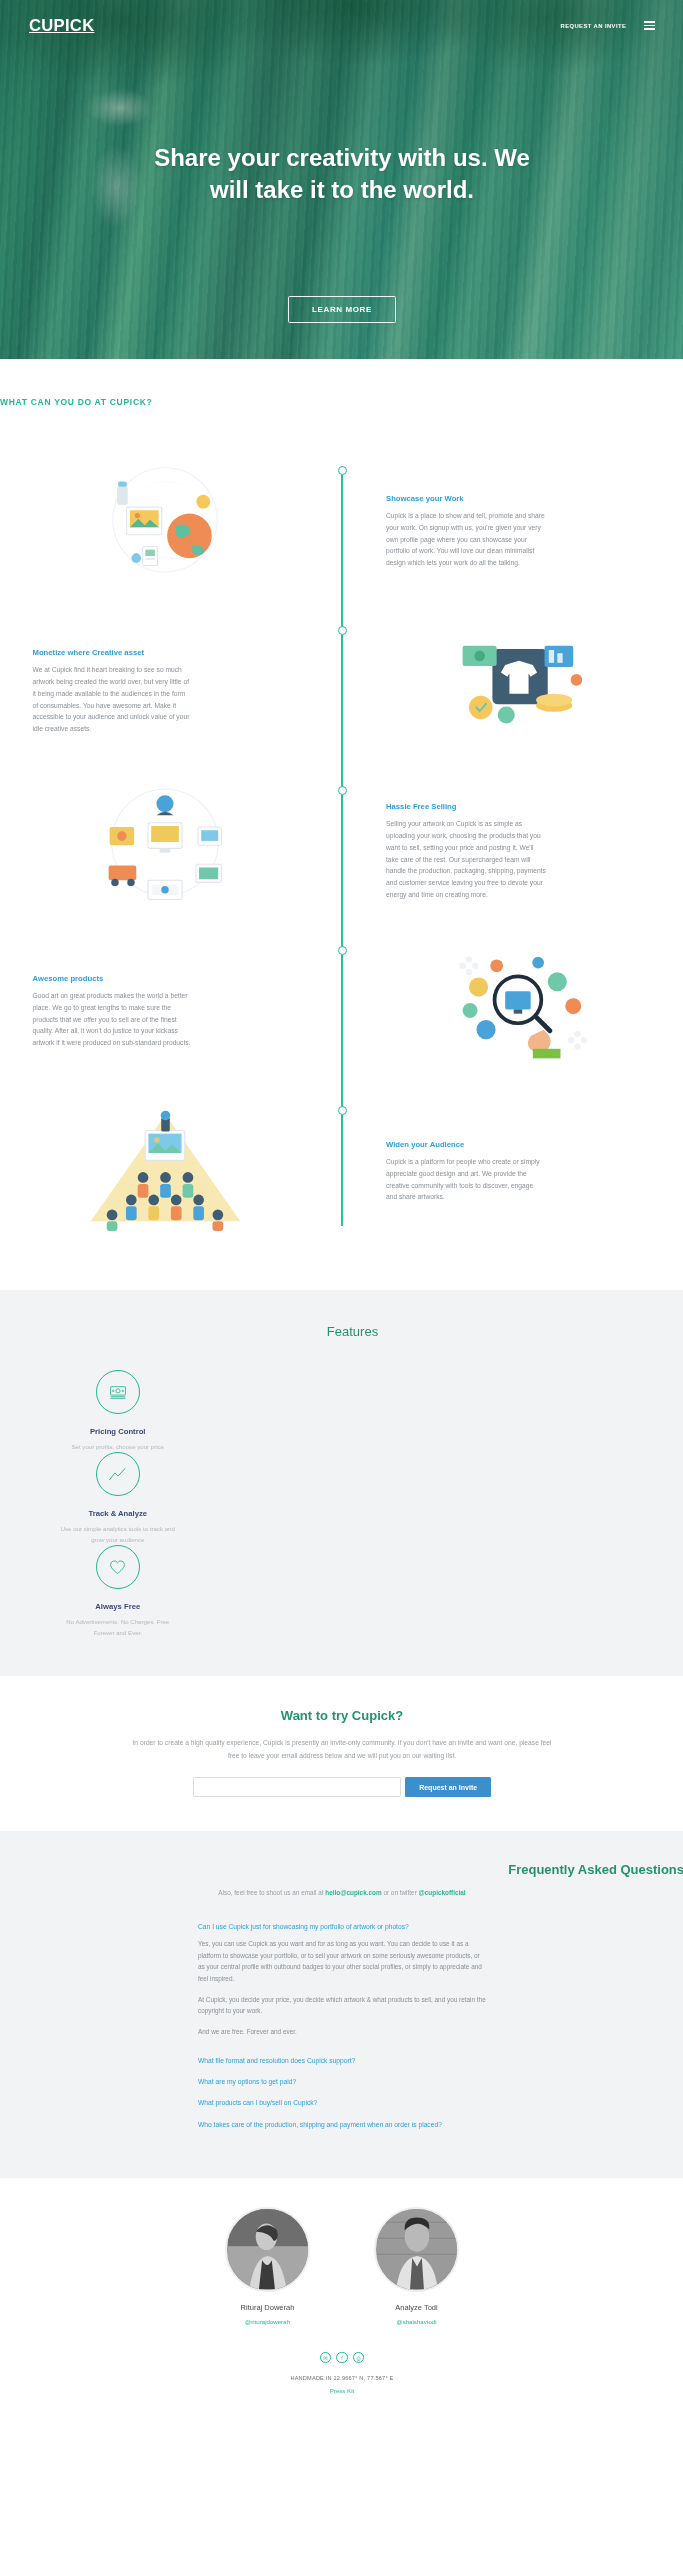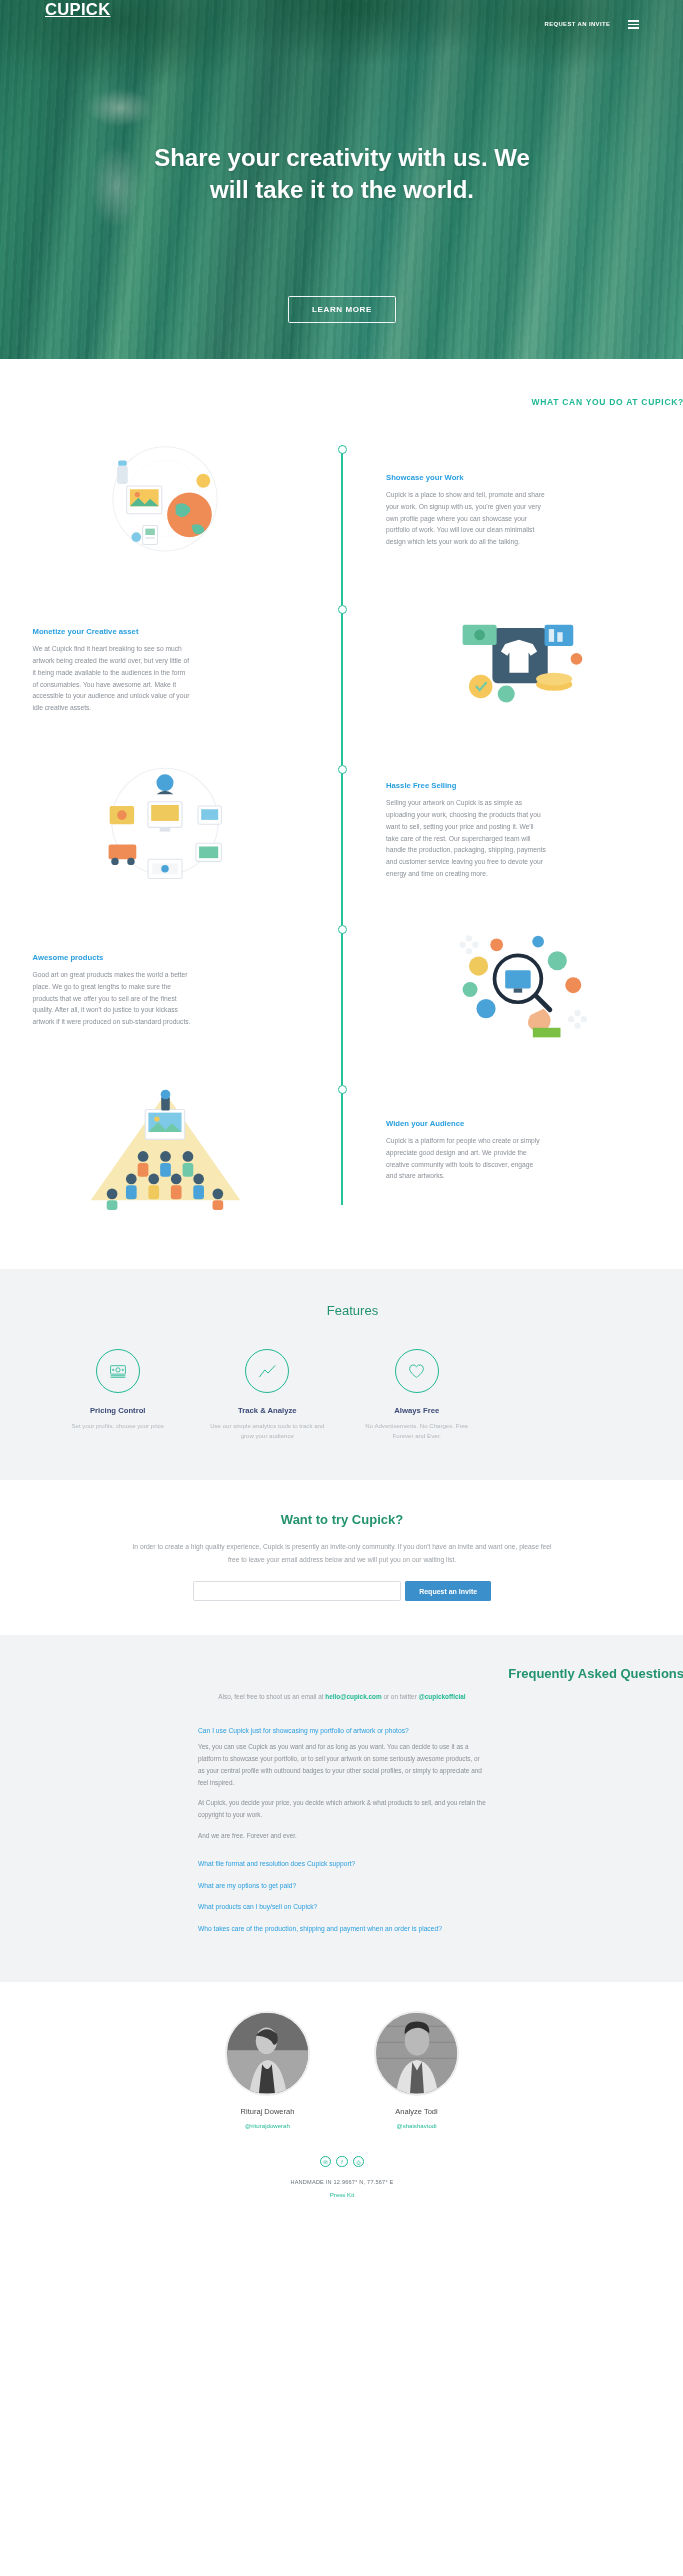--- a/index.html
+++ b/index.html
@@ -51,22 +51,22 @@
   }
   .hero-tint {
     position: absolute; inset: 0;
     background: linear-gradient(180deg, rgba(20,90,70,.50), rgba(25,110,86,.38) 45%, rgba(30,120,95,.30));
   }
   .hero-nav {
     position: relative;
     z-index: 5;
     height: 51px;
     display: flex;
-    padding: 0 45px;
-    flex-direction: column;
+    align-items: center;
+    padding: 0 29px;
   }
   .brand {
     color: #fff;
     font-size: 16.6px;
     font-weight: bold;
     letter-spacing: 0.3px;
   }
   .nav-right {
     margin-left: auto;
     display: flex;
@@ -109,26 +109,26 @@
     font-weight: bold;
     letter-spacing: 0.6px;
     background: transparent;
     cursor: pointer;
     font-family: inherit;
   }
 
   
   .section-what { padding: 38px 0 48px; background: #fff; }
   .what-title {
-    text-align: right;
+    text-align: left;
     color: #20b894;
     font-size: 8.5px;
     font-weight: bold;
     letter-spacing: 0.7px;
-    margin-bottom: 14px;
+    margin-bottom: 35px;
   }
   .timeline {
     position: relative;
     width: 619px;
     margin: 0 auto;
   }
   .timeline-line {
     position: absolute;
     left: 50%;
     top: 23.5px;
@@ -182,20 +182,21 @@
     color: #23936f;
     font-size: 13px;
     font-weight: normal;
     margin-bottom: 31px;
     padding-left: 21px;
   }
   .features-grid {
     display: flex;
     width: 598px;
     margin: 0 auto;
+    flex-direction: column;
   }
   .feature { width: 25%; text-align: center; padding: 0 8.5px; }
   .f-icon {
     width: 44px; height: 44px;
     margin: 0 auto 13px;
     border-radius: 50%;
     border: 1.1px solid #20b894;
     display: flex; align-items: center; justify-content: center;
   }
   .f-name {
@@ -373,21 +374,21 @@
       </div>
       <div class="tcol right t-body">
         <div class="t-h">Showcase your Work</div>
         <div class="t-p">Cupick is a place to show and tell, promote and share your work. On signup with us, you're given your very own profile page where you can showcase your portfolio of work. You will love our clean minimalist design which lets your work do all the talking.</div>
       </div>
     </div>
 
     <div class="trow">
       <div class="tdot"></div>
       <div class="tcol left t-body">
-        <div class="t-h">Monetize your Creative asset</div>
+        <div class="t-h">Monetize where Creative asset</div>
         <div class="t-p">We at Cupick find it heart breaking to see so much artwork being created the world over, but very little of it being made available to the audiences in the form of consumables. You have awesome art. Make it accessible to your audience and unlock value of your idle creative assets.</div>
       </div>
       <div class="tcol right t-art">
         <svg width="160" height="133" viewBox="0 0 300 250">
           <rect x="100" y="62" width="104" height="104" rx="10" fill="#3f5d73"></rect>
           <path d="M124 92 l26 -8 l26 8 l8 14 l-12 8 l-4 -6 v38 h-36 v-38 l-4 6 l-12 -8 z" fill="#ffffff"></path>
           <rect x="44" y="56" width="64" height="38" rx="4" fill="#6fc9a8"></rect>
           <circle cx="76" cy="75" r="10" fill="#46a982"></circle>
           <rect x="198" y="56" width="54" height="40" rx="4" fill="#4aa3d8"></rect>
           <rect x="206" y="64" width="10" height="24" fill="#ffffff" opacity=".8"></rect>

